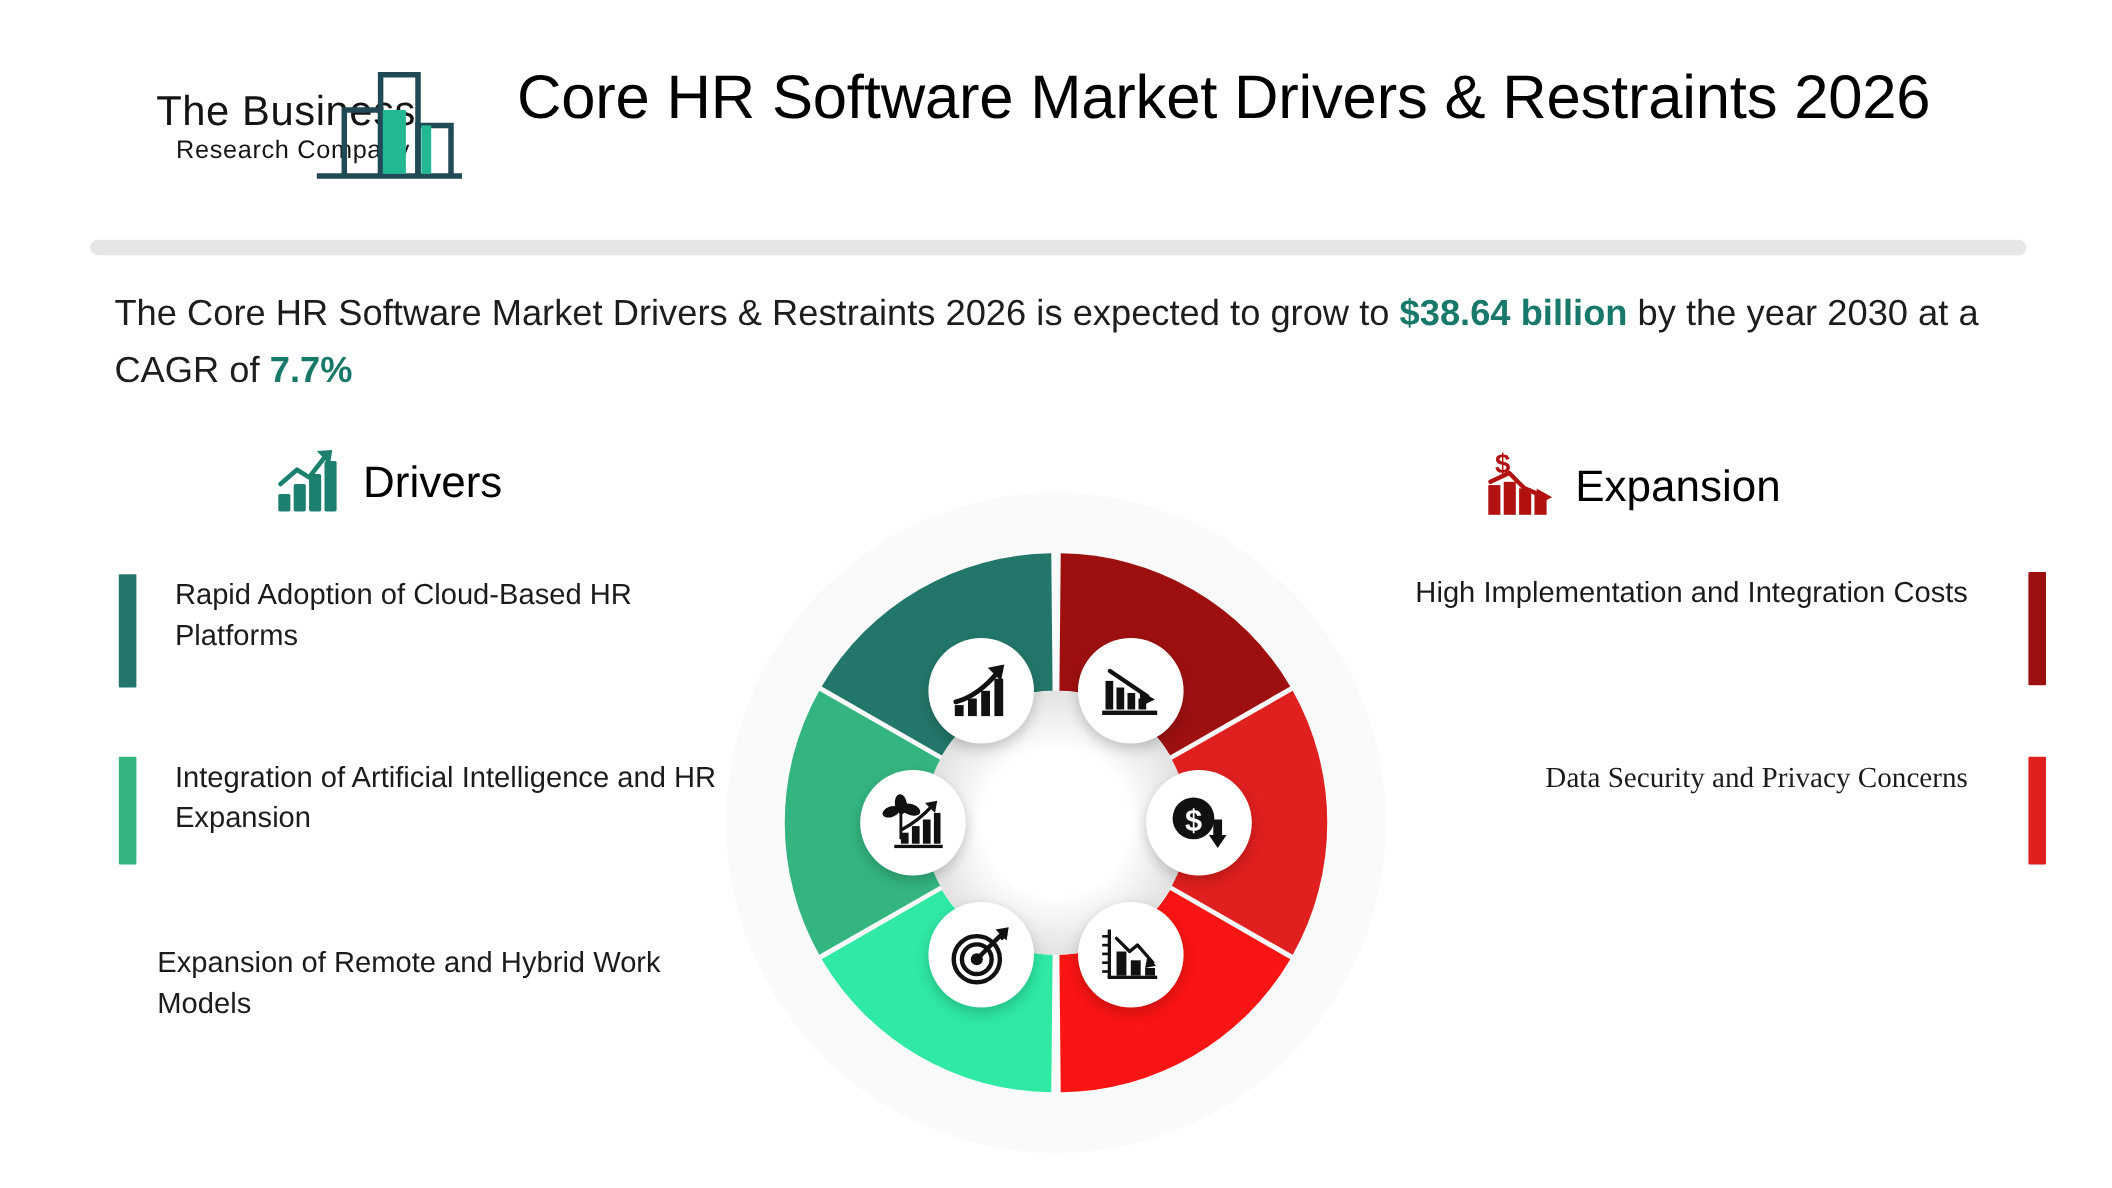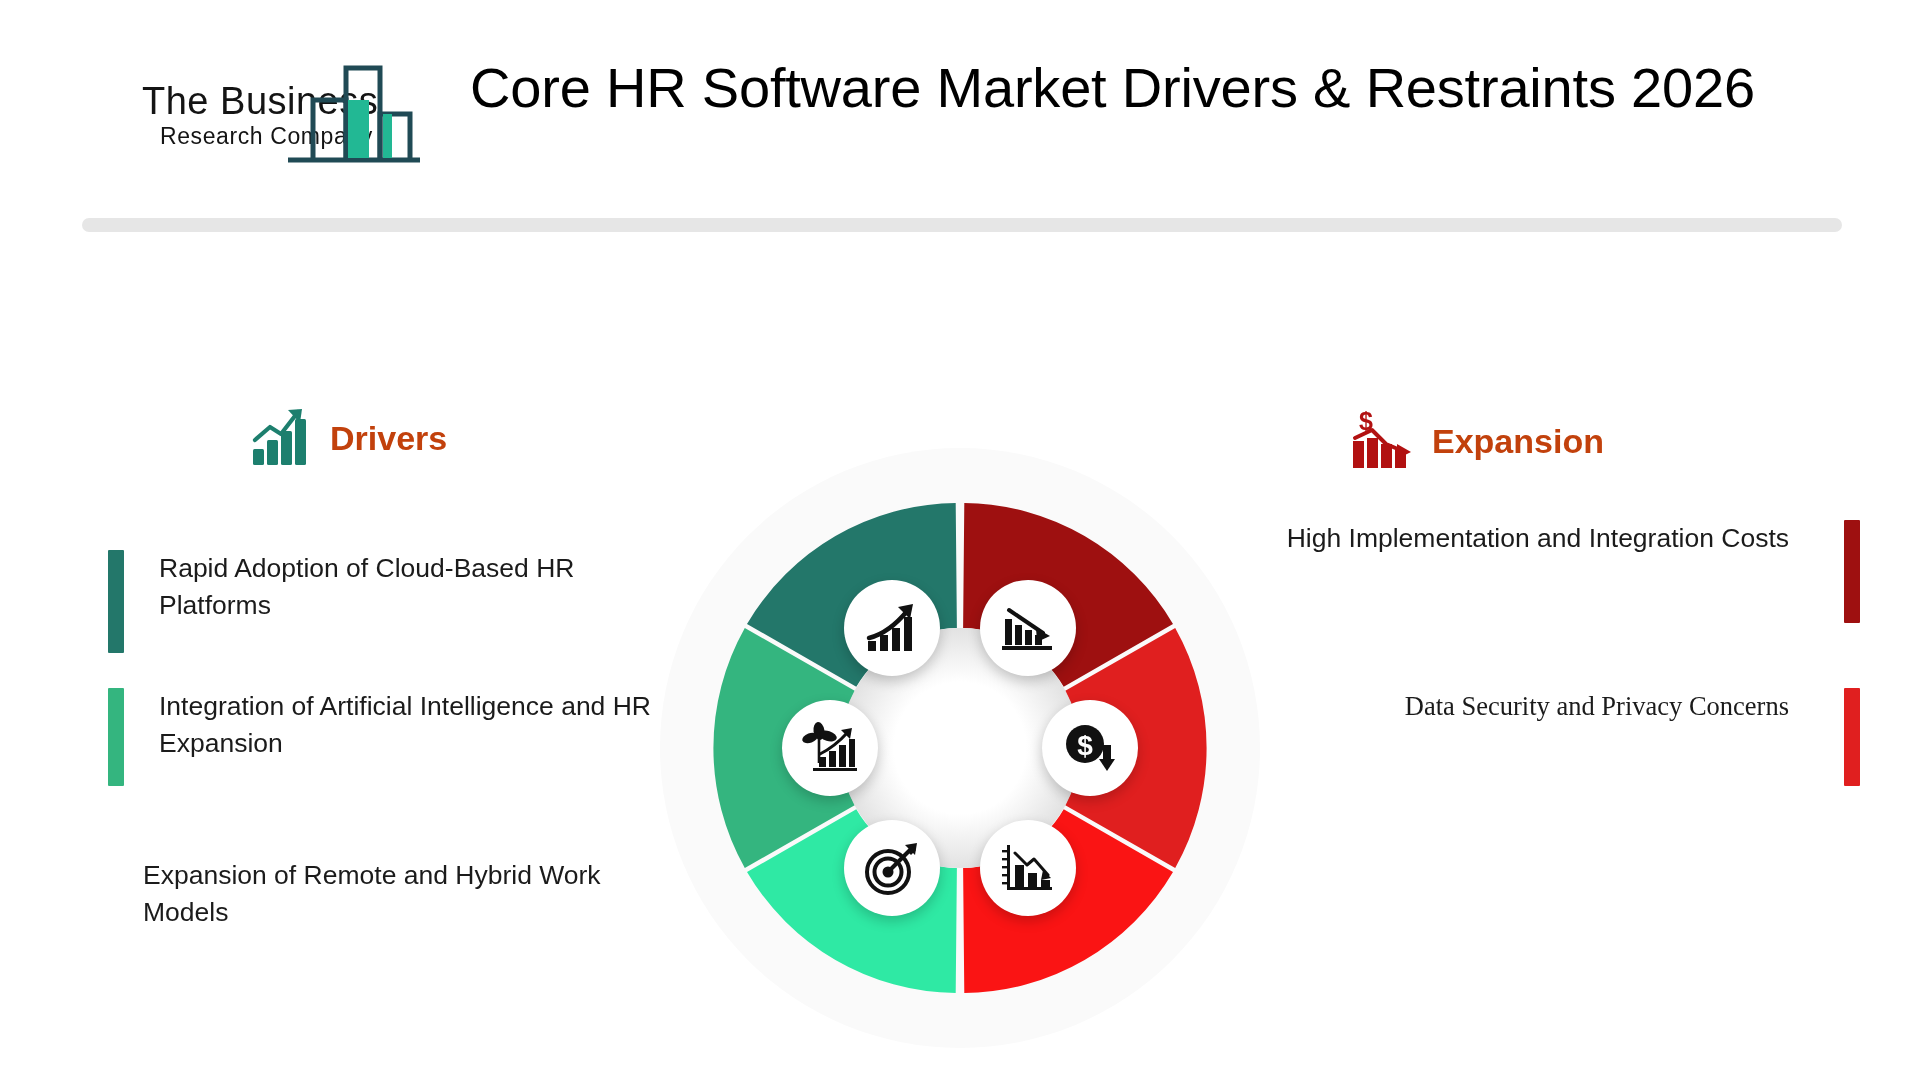--- a/index.html
+++ b/index.html
@@ -70,23 +70,23 @@
   .sec-head {
     position: absolute;
     display: flex;
     align-items: center;
     gap: 18px;
   }
   .sec-head-drivers { left: 250px; top: 405px; }
   .sec-head-restraints { left: 1350px; top: 408px; }
 
   .sec-title {
-    font-size: 34px;
-    font-weight: 700;
-    color: #c2410c;
+    font-size: 40px;
+    font-weight: 400;
+    color: #000000;
     line-height: 1;
   }
 
   
   .item {
     position: absolute;
     display: flex;
     align-items: stretch;
   }
   .bar {
@@ -108,21 +108,21 @@
     width: 500px;
   }
 
   .restraints-col .item { justify-content: flex-end; }
   .restraints-col .item .item-text {
     margin-right: 55px;
     text-align: right;
     width: 520px;
   }
 
-  .d1 { top: 550px; height: 103px; }
+  .d1 { top: 522px; height: 103px; }
   .d2 { top: 688px; height: 98px; }
   .d3 { top: 857px; height: 98px; flex-direction: column; }
 
   .r1 { top: 520px; height: 103px; right: 60px; }
   .r2 { top: 688px; height: 98px; right: 60px; font-family: Liberation Serif, serif; }
 
   
   .donut-wrap {
     position: absolute;
     left: 660px;
@@ -182,20 +182,23 @@
       </g>
       <rect x="210" y="48" width="21" height="58" fill="#22b894"></rect>
       <rect x="245" y="62" width="9" height="44" fill="#22b894"></rect>
     </svg>
   </div>
 
   <div class="main-title">Core HR Software Market Drivers &amp; Restraints 2026</div>
 
   <div class="divider-bar"></div>
 
+  <div class="subtitle">
+    <span>The Core HR Software Market Drivers &amp; Restraints 2026  is expected to grow to </span><b>$38.64 billion</b><span> by the year 2030 at a CAGR of </span><b>7.7%</b>
+  </div>
 
   <div class="sec-head sec-head-drivers">
     <span>
       <svg width="62" height="62" viewBox="0 0 62 62">
         <g fill="#1d7f6e">
           <rect x="3" y="44" width="11" height="16" rx="1.5"></rect>
           <rect x="17" y="35" width="11" height="25" rx="1.5"></rect>
           <rect x="31" y="26" width="11" height="34" rx="1.5"></rect>
           <rect x="45" y="14" width="11" height="46" rx="1.5"></rect>
         </g>

